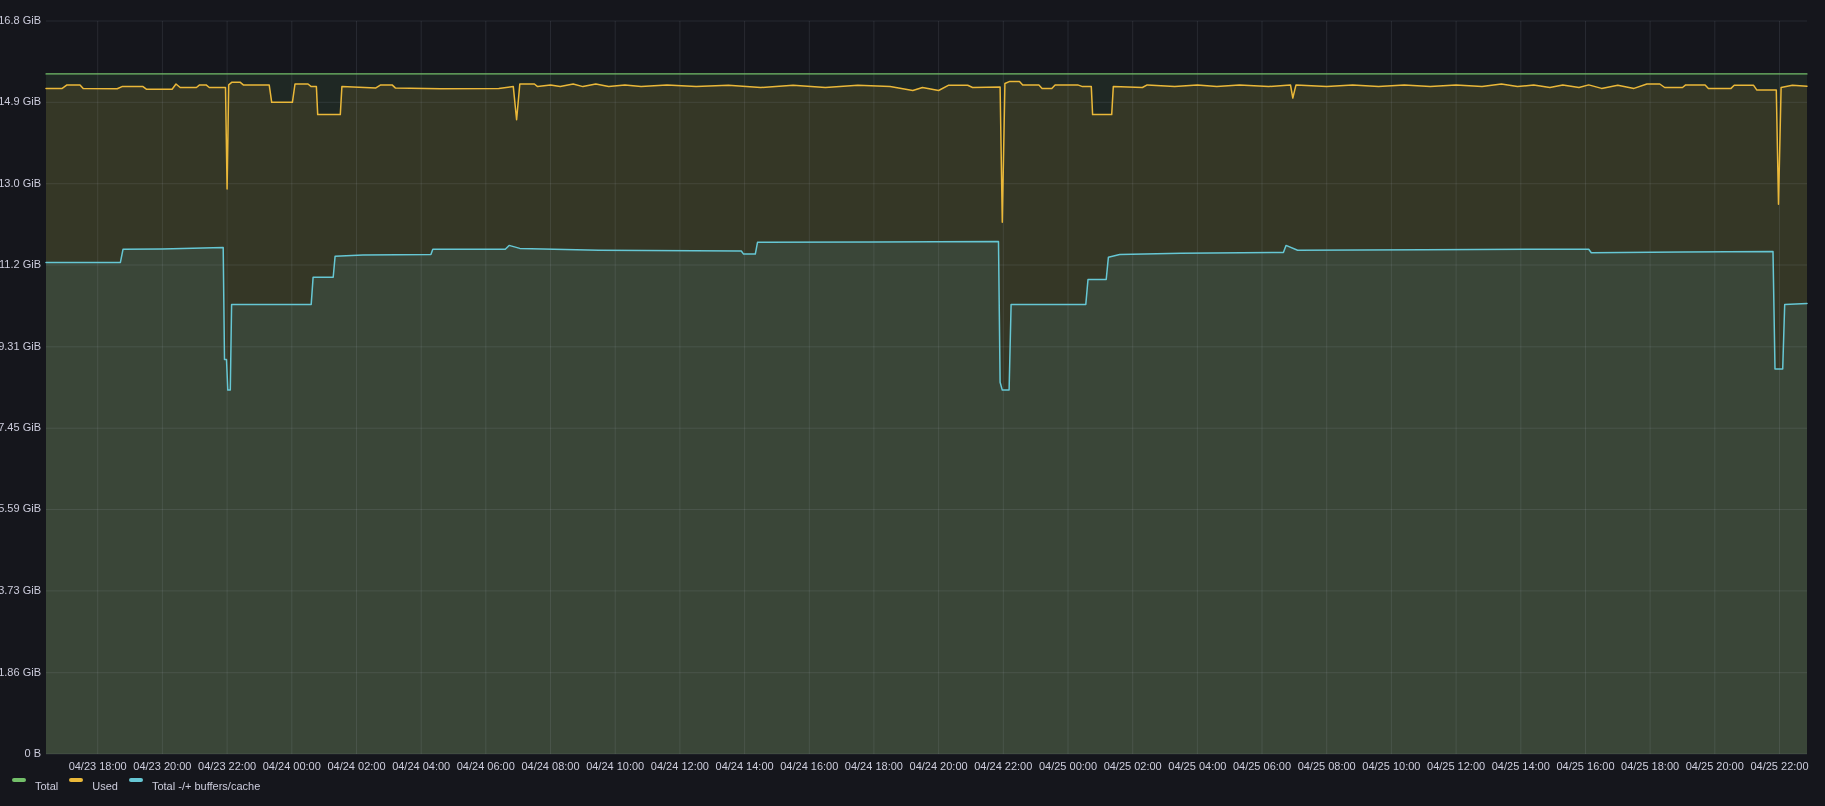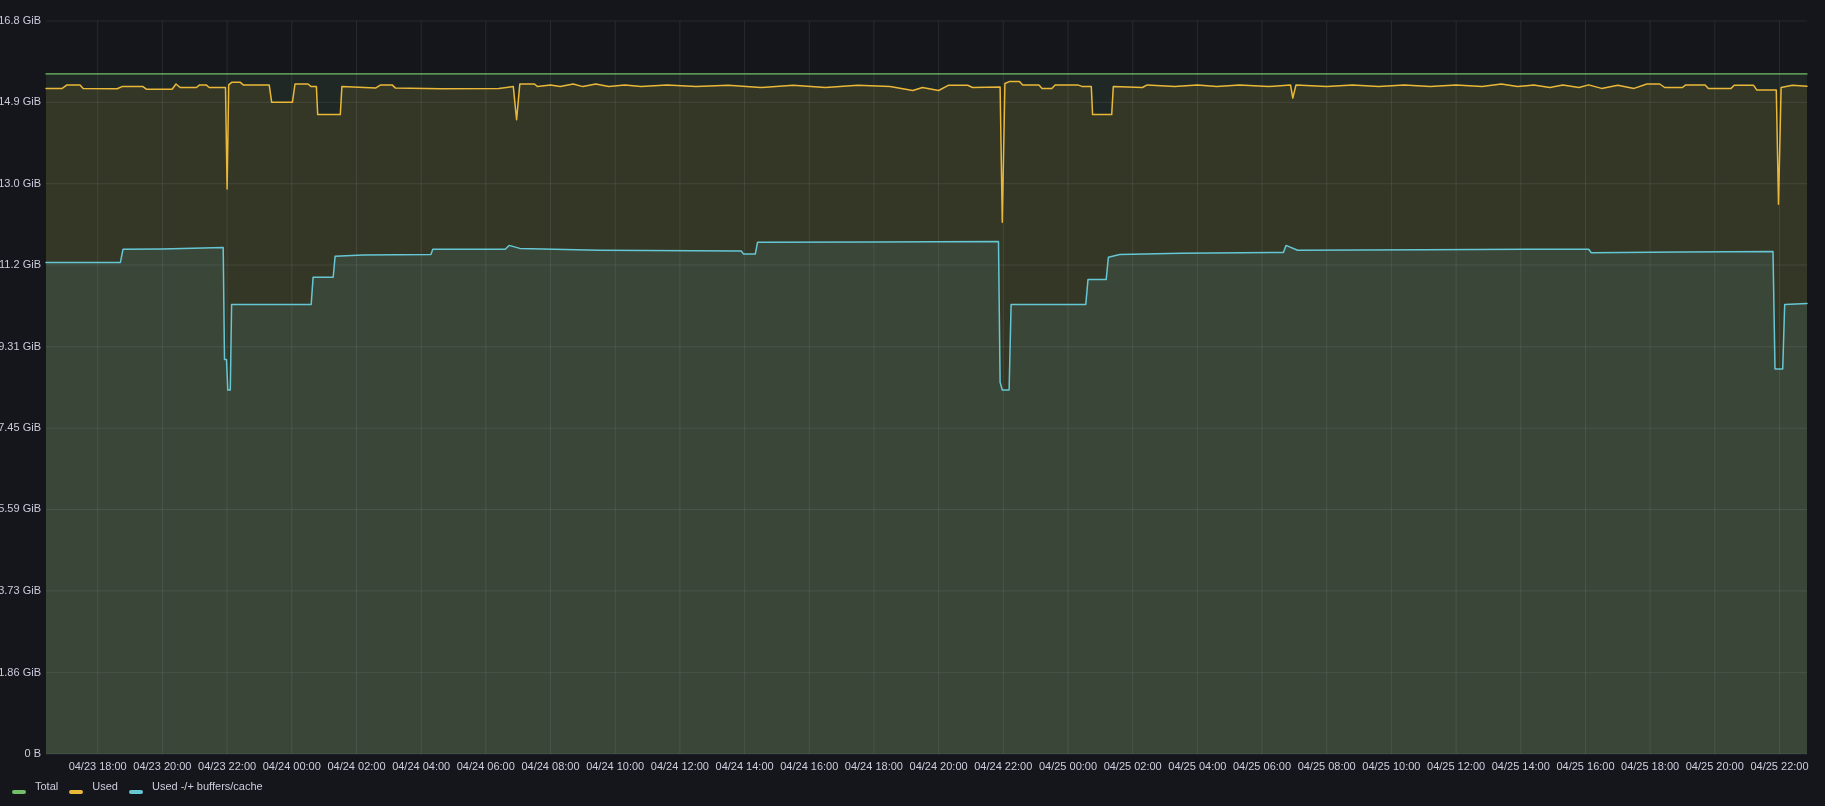--- a/index.html
+++ b/index.html
@@ -1,20 +1,20 @@
 <!DOCTYPE html>
 <html><head>
 <meta charset="utf-8">
 <style>
   html,body{margin:0;padding:0;background:#15161c;width:1825px;height:806px;overflow:hidden;
     font-family:"Liberation Sans",sans-serif;}
   .panel{position:relative;width:1825px;height:806px;background:#15161c;}
   #chart{position:absolute;left:0;top:0;}
   .legend{position:absolute;left:12px;top:778px;display:flex;align-items:center;gap:11px;}
-  .legend-item{display:flex;align-items:flex-end;cursor:pointer;}
+  .legend-item{display:flex;align-items:flex-start;cursor:pointer;}
   .legend-item .swatch{display:inline-block;width:14px;height:4px;border-radius:2px;margin-right:9px;}
   .legend-item .legend-label{font-size:11px;color:#CCCCDC;line-height:16px;white-space:nowrap;}
 </style>
 </head>
 <body>
 
 <div class="panel">
   <svg id="chart" width="1825" height="806">
       <path d="M46.0,73.9 L1807.0,73.9 L1807.0,754 L46.0,754 Z" fill="#73BF69" fill-opacity="0.11" stroke="none"></path>
       <path d="M46.0,88.4 L62.2,88.4 L67.0,84.9 L80.0,84.9 L83.2,88.4 L117.2,88.8 L122.0,86.6 L143.0,86.6 L146.3,89.2 L172.1,89.2 L176.0,84.0 L180.2,87.5 L196.4,87.5 L199.6,84.9 L206.1,84.9 L209.3,87.5 L225.5,87.5 L227.1,188.9 L228.7,84.9 L232.0,82.2 L240.0,82.2 L243.3,84.9 L269.2,84.9 L271.7,102.3 L292.4,102.3 L295.0,84.0 L308.0,84.0 L311.2,86.6 L316.4,86.6 L317.7,114.6 L340.3,114.6 L341.9,86.6 L375.9,87.9 L380.7,84.9 L392.1,84.9 L395.3,87.9 L440.6,88.8 L498.8,88.4 L513.3,86.6 L516.6,119.8 L519.8,84.0 L534.4,84.0 L537.6,86.6 L550.5,84.9 L560.2,86.6 L573.2,84.0 L582.9,86.6 L595.8,84.0 L608.7,86.6 L624.9,84.9 L641.1,86.6 L667.0,84.9 L696.1,86.6 L728.4,85.3 L760.7,87.5 L793.1,85.3 L825.4,87.5 L857.8,85.3 L890.1,86.6 L912.8,90.5 L922.5,87.5 L938.6,90.5 L948.3,85.3 L967.7,85.3 L972.6,87.5 L1000.1,87.0 L1002.3,222.2 L1004.9,83.5 L1009.8,81.4 L1019.5,81.4 L1022.7,84.9 L1038.9,84.9 L1042.1,88.4 L1051.8,88.4 L1055.1,84.9 L1077.7,84.9 L1082.5,86.6 L1091.3,86.6 L1092.6,114.6 L1111.7,114.6 L1113.3,86.6 L1142.4,87.5 L1147.2,84.9 L1174.7,86.6 L1197.4,84.9 L1216.8,86.6 L1239.4,84.9 L1268.5,86.6 L1290.5,84.9 L1292.8,98.0 L1296.0,84.9 L1326.7,86.6 L1352.6,84.9 L1378.5,86.6 L1404.3,84.9 L1430.2,86.6 L1456.1,84.9 L1482.0,86.6 L1501.4,84.0 L1517.5,86.6 L1533.7,84.9 L1549.9,87.5 L1562.8,84.9 L1579.0,87.5 L1588.7,84.9 L1601.6,88.4 L1617.8,85.3 L1634.0,88.4 L1646.9,84.0 L1659.8,84.0 L1664.7,87.5 L1682.5,87.5 L1685.7,84.9 L1705.1,84.9 L1708.4,88.4 L1731.0,88.4 L1734.2,85.3 L1753.6,85.3 L1756.9,90.1 L1776.3,90.1 L1778.5,204.3 L1781.1,87.5 L1792.4,85.3 L1807.0,86.2 L1807.0,754 L46.0,754 Z" fill="#EAB839" fill-opacity="0.11" stroke="none"></path>
@@ -101,16 +101,16 @@
       <div class="legend-item">
         <span class="swatch" style="background: rgb(115, 191, 105);"></span>
         <span class="legend-label">Total</span>
       </div>
       <div class="legend-item">
         <span class="swatch" style="background: rgb(234, 184, 57);"></span>
         <span class="legend-label">Used</span>
       </div>
       <div class="legend-item">
         <span class="swatch" style="background: rgb(102, 199, 212);"></span>
-        <span class="legend-label">Used -/+ buffers/cache</span>
+        <span class="legend-label">Total -/+ buffers/cache</span>
       </div>
     </div>
 </div>
 
 </body></html>

